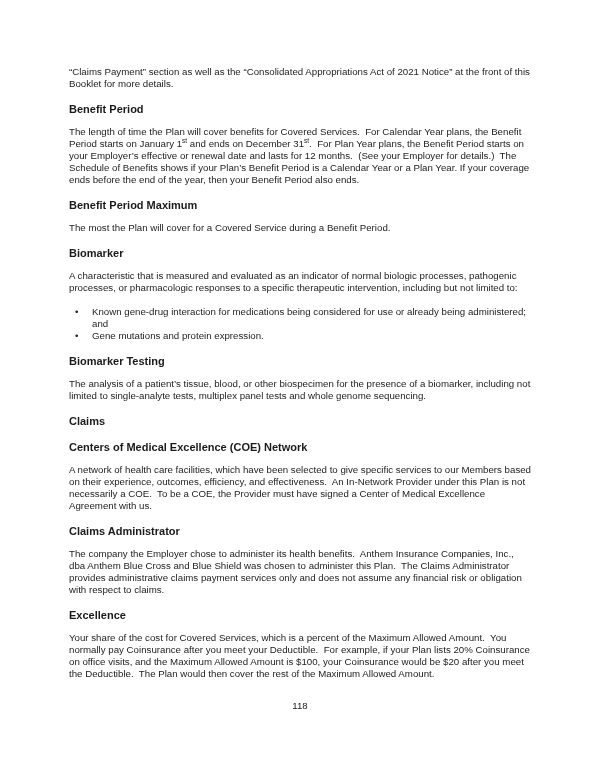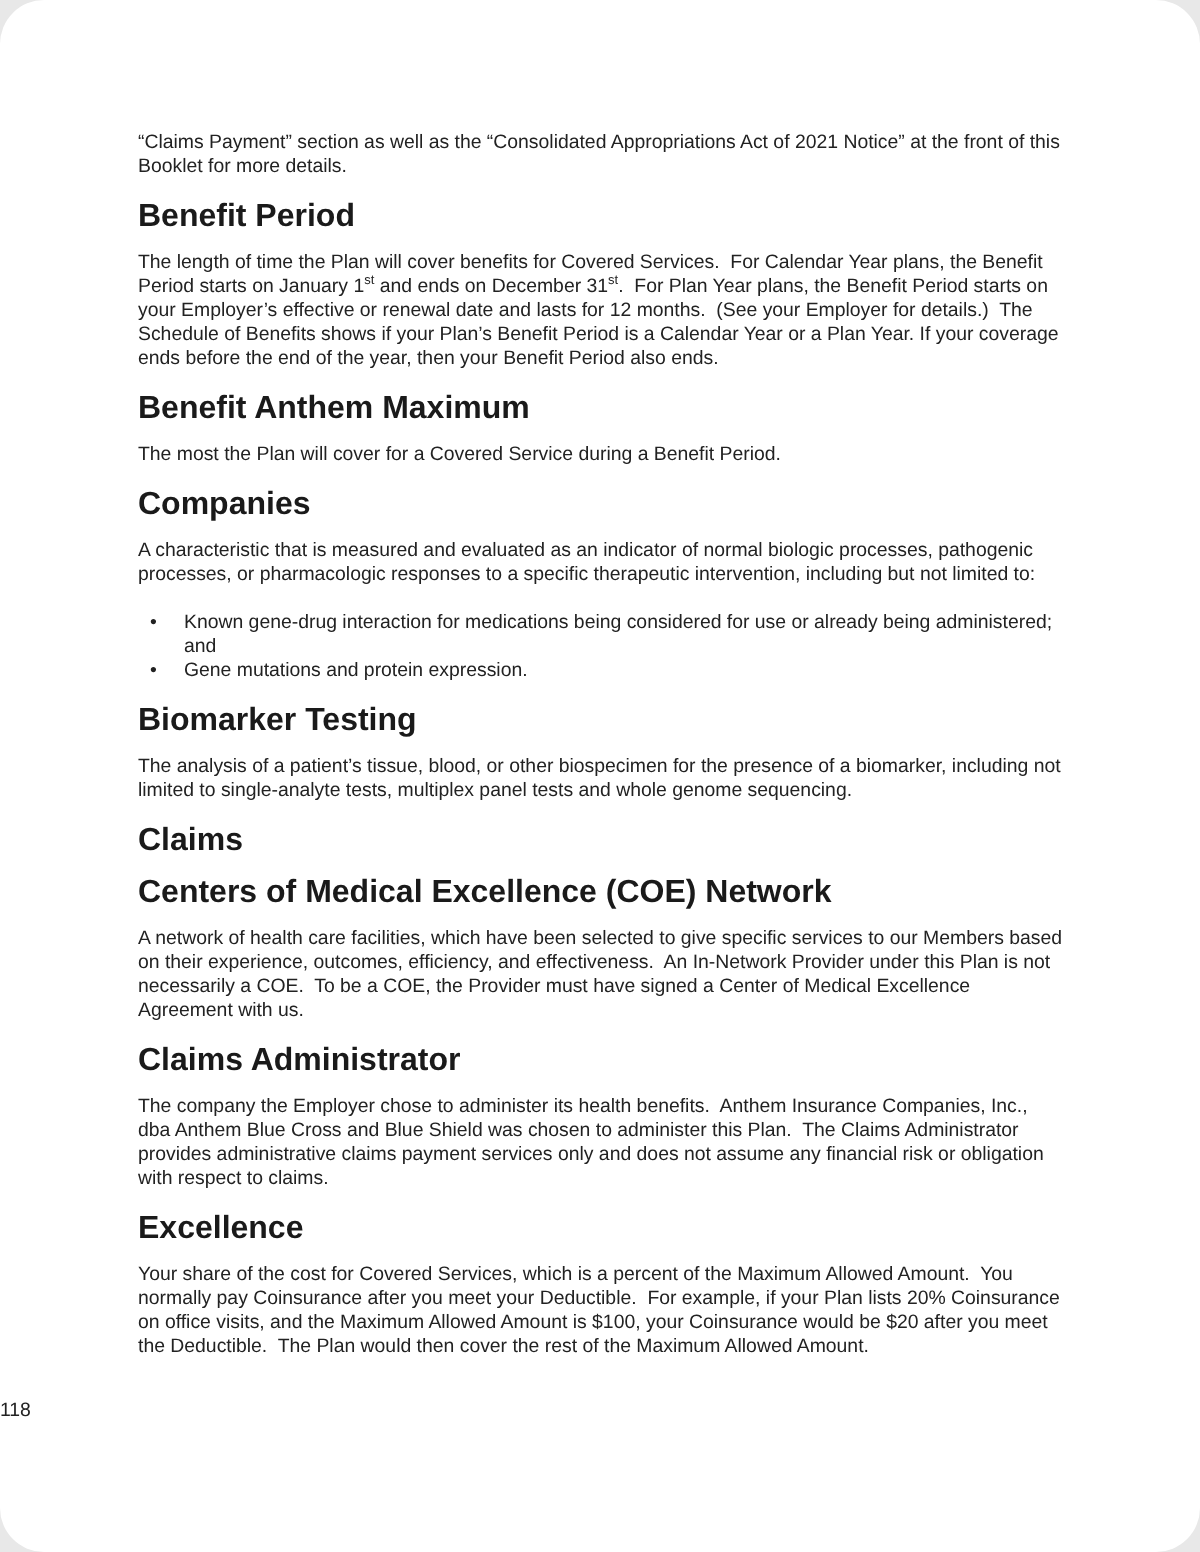--- a/index.html
+++ b/index.html
@@ -13,28 +13,27 @@
     height: 776px;
     margin: 0 auto;
     background: #ffffff;
     box-sizing: border-box;
     padding: 66px 69px 0 69px;
     font-family: "Liberation Sans", "DejaVu Sans", sans-serif;
     font-size: 9.7px;
     line-height: 12px;
     color: #222222;
     overflow: hidden;
-    border-radius: 22px;
   }
   .body-par {
     margin: 0 0 12px 0;
     white-space: pre-wrap;
   }
   .section-heading {
-    font-size: 16px;
+    font-size: 11px;
     line-height: 14px;
     font-weight: bold;
     color: #1a1a1a;
     margin: 12px 0 10px 0;
   }
   sup {
     font-size: 6.5px;
     line-height: 0;
     vertical-align: super;
   }
@@ -51,42 +50,42 @@
   ul.bullet-list li .bullet-glyph {
     position: absolute;
     left: 6px;
     top: 0;
   }
   .page-footer {
     position: absolute;
     top: 700px;
     left: 0;
     width: 100%;
-    text-align: left;
+    text-align: center;
   }
 </style>
 </head>
 <body>
 
 <div class="page">
 
   <p class="body-par">“Claims Payment” section as well as the “Consolidated Appropriations Act of 2021 Notice” at the front of this Booklet for more details.</p>
 
   <section>
     <h2 class="section-heading">Benefit Period</h2>
     <p class="body-par"><span>The length of time the Plan will cover benefits for Covered Services.  For Calendar Year plans, the Benefit Period starts on January 1</span><sup>st</sup><span> and ends on December 31</span><sup>st</sup><span>.  For Plan Year plans, the Benefit Period starts on your Employer’s effective or renewal date and lasts for 12 months.  (See your Employer for details.)  The Schedule of Benefits shows if your Plan’s Benefit Period is a Calendar Year or a Plan Year. If your coverage ends before the end of the year, then your Benefit Period also ends.</span></p>
   </section>
 
   <section>
-    <h2 class="section-heading">Benefit Anthem Maximum</h2>
+    <h2 class="section-heading">Benefit Period Maximum</h2>
     <p class="body-par">The most the Plan will cover for a Covered Service during a Benefit Period.</p>
   </section>
 
   <section>
-    <h2 class="section-heading">Companies</h2>
+    <h2 class="section-heading">Biomarker</h2>
     <p class="body-par">A characteristic that is measured and evaluated as an indicator of normal biologic processes, pathogenic processes, or pharmacologic responses to a specific therapeutic intervention, including but not limited to:</p>
     <ul class="bullet-list">
       <li><span class="bullet-glyph">•</span><span>Known gene-drug interaction for medications being considered for use or already being administered; and</span></li>
       <li><span class="bullet-glyph">•</span><span>Gene mutations and protein expression.</span></li>
     </ul>
   </section>
 
   <section>
     <h2 class="section-heading">Biomarker Testing</h2>
     <p class="body-par">The analysis of a patient’s tissue, blood, or other biospecimen for the presence of a biomarker, including not limited to single-analyte tests, multiplex panel tests and whole genome sequencing.</p>

